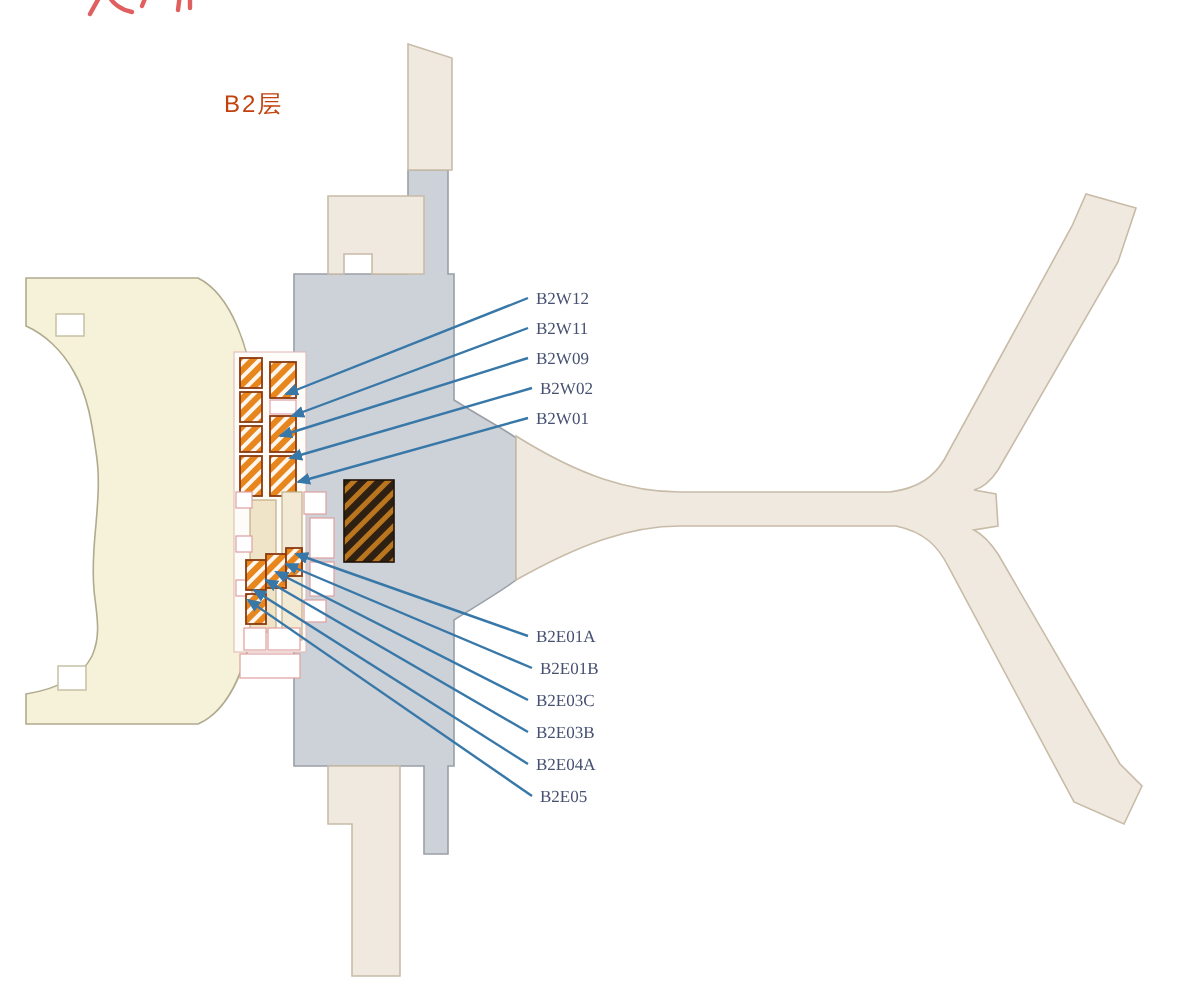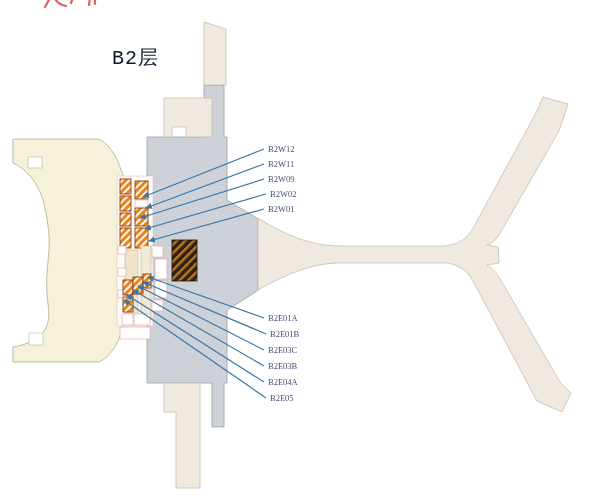--- a/index.html
+++ b/index.html
@@ -4,22 +4,22 @@
 <style>
   html,body{margin:0;padding:0;}
   body{
     width:600px;height:501px;position:relative;overflow:hidden;
     background:#ffffff;
     font-family:"Liberation Serif", serif;
   }
   #floorplan-stage{position:absolute;left:0;top:0;}
   .floor-title{
     position:absolute;left:112px;top:44px;
-    font-size:20px;letter-spacing:1px;color:#0f172a;
-    font-family:Liberation Mono, monospace;
+    font-size:12px;letter-spacing:1px;color:#c2410c;
+    font-family:Liberation Sans, sans-serif;
   }
   svg text.callout-label{
     font-family:"Liberation Serif", serif;
     font-size:8.5px;
     fill:#465070;
   }
 </style>
 </head>
 <body>
 

